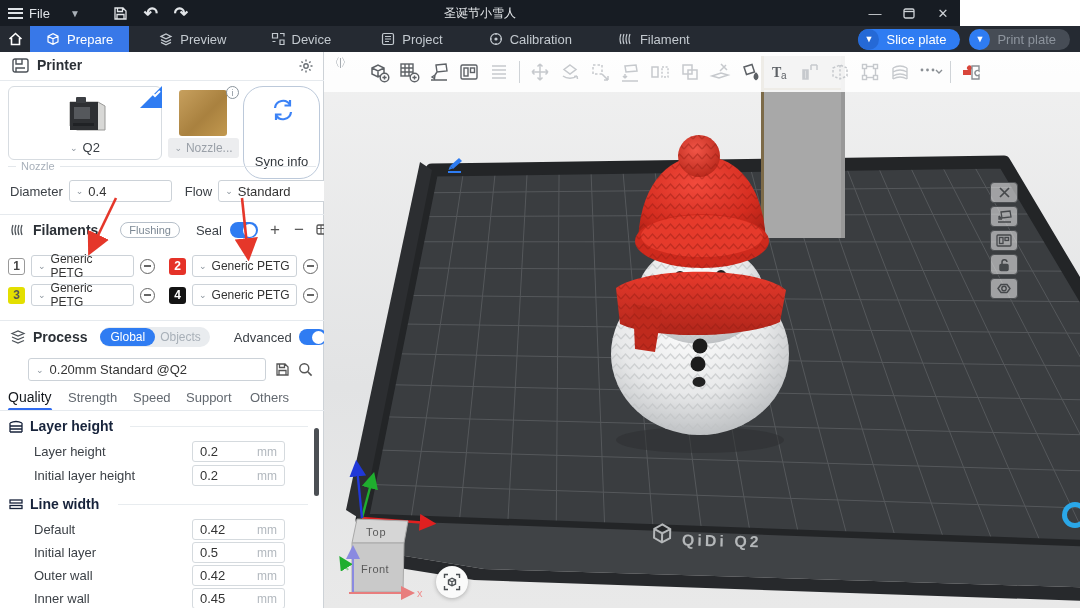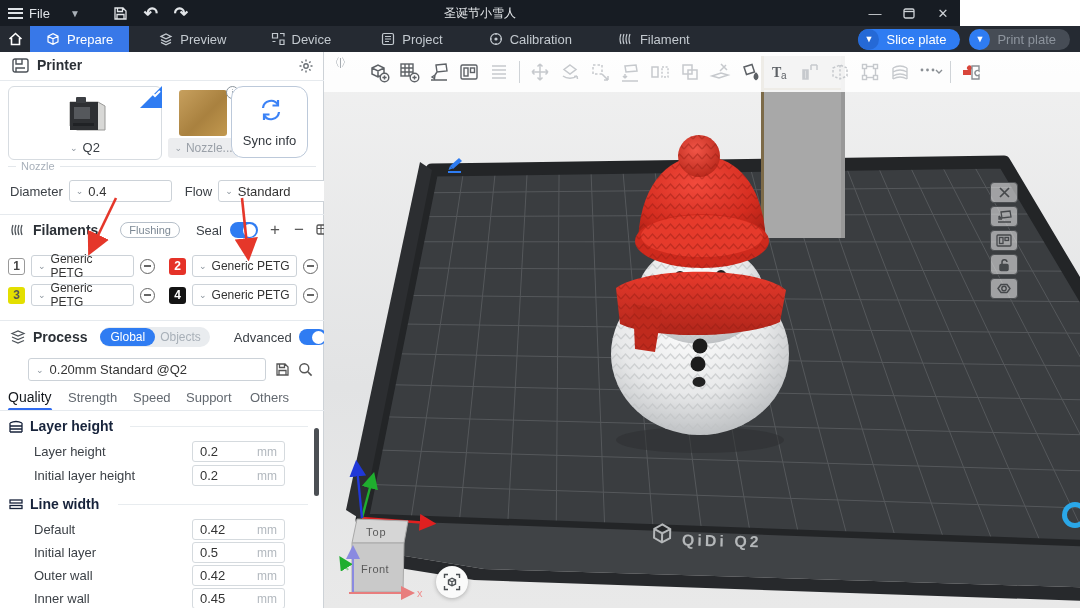--- a/index.html
+++ b/index.html
@@ -186,21 +186,21 @@
         </svg>
     </div>
     <div class="card" style="left:168px;top:34px;width:71px;height:74px;border:none">
       <div class="abs" style="left:11px;top:4px;width:48px;height:46px;border-radius:3px;background:linear-gradient(135deg,#c7a05e,#a9813f 55%,#c2994f)"></div>
       <div class="abs" style="right:0;top:0;width:13px;height:13px;border:1.2px solid #8a949c;border-radius:50%;font-size:9px;color:#8a949c;display:flex;align-items:center;justify-content:center">i</div>
       <div class="abs flex" style="left:0;right:0;bottom:2px;height:20px;background:#ecedef;border-radius:3px;justify-content:center;gap:4px;color:#9aa0a8;font-size:12px">
         <span style="font-size:9px">⌄</span>
         <span>Nozzle...</span>
       </div>
     </div>
-    <div class="card" style="left:231px;top:34px;width:77px;height:72px;border-color:#bcc9da;border-radius:12px">
+    <div class="card" style="left:243px;top:34px;width:77px;height:93px;border-color:#bcc9da;border-radius:20px">
       <svg class="abs" style="left:27px;top:11px" width="24" height="24" viewBox="0 0 24 24">
         <path d="M4,10 A8,8 0 0 1 19,7" fill="none" stroke="#3b82f6" stroke-width="2.2"></path>
           <path d="M19,2 V7.5 H13.5" fill="none" stroke="#3b82f6" stroke-width="2.2"></path>
         <path d="M20,14 A8,8 0 0 1 5,17" fill="none" stroke="#3b82f6" stroke-width="2.2"></path>
           <path d="M5,22 V16.5 H10.5" fill="none" stroke="#3b82f6" stroke-width="2.2"></path>
       </svg>
       <div class="abs" style="left:0;right:0;bottom:9px;text-align:center;color:#33383e">Sync info</div>
     </div>
 
     <div class="abs" style="left:8px;top:114px;width:308px;height:46px;border-top:1px solid #e3e7eb">

